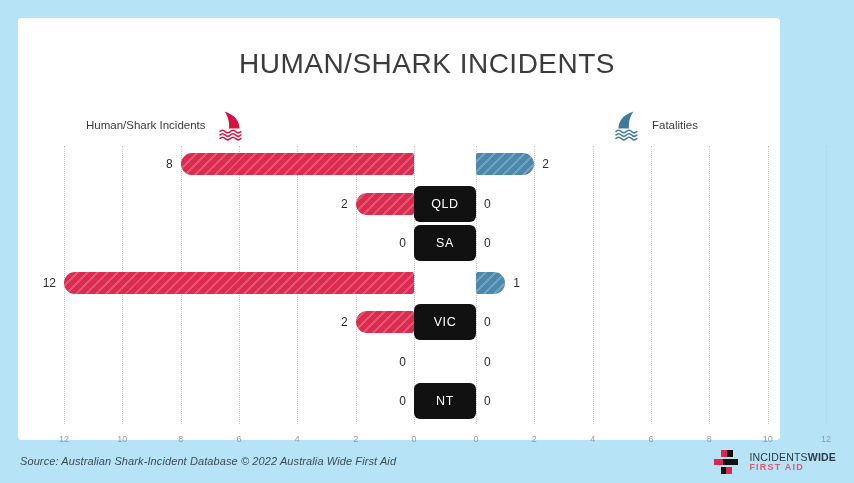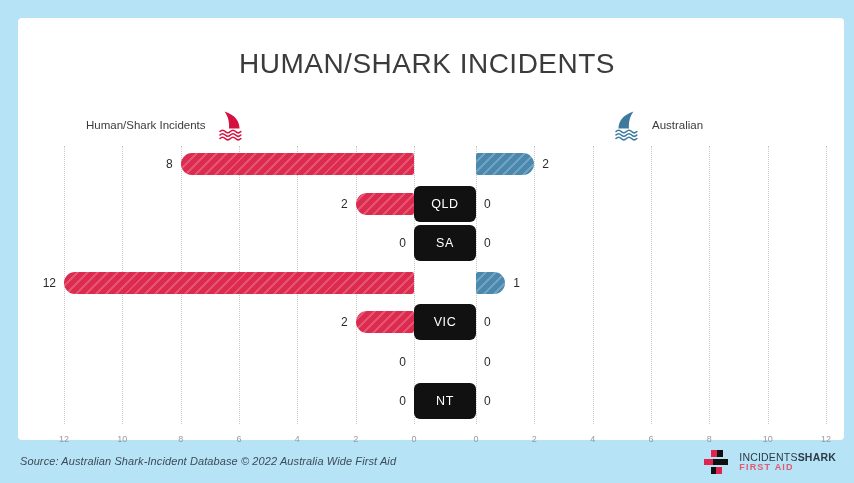--- a/index.html
+++ b/index.html
@@ -8,21 +8,21 @@
     width:854px;height:483px;overflow:hidden;
     background:#b7e3f7;
     font-family:"Liberation Sans", sans-serif;
     -webkit-font-smoothing:antialiased;
   }
   #poster{position:relative;width:854px;height:483px;}
 
   
   .card{
     position:absolute;left:18px;top:18px;
-    width:826px;height:422px;
+    width:762px;height:422px;
     background:#ffffff;border-radius:4px;
   }
 
   
   .title-row{
     position:absolute;left:0;top:30px;width:818px;
     display:flex;align-items:center;justify-content:center;gap:14px;
   }
   .title-main{
     font-size:28px;letter-spacing:.5px;color:#3b3b3b;font-weight:400;
@@ -133,21 +133,21 @@
 
     <div class="legend legend-right">
       <span>
         <svg class="fin-icon" viewBox="0 0 34 34" aria-hidden="true">
           <path d="M8.5 20.5 C8.5 13.5 12.5 7 23.5 3.5 C19.5 9 18.5 15 19 20.5 Z" fill="#3f7a9e"></path>
           <path d="M6 23.5 q2.6-2.6 5.2 0 q2.6 2.6 5.2 0 q2.6-2.6 5.2 0 q2.6 2.6 5.2 0" fill="none" stroke="#3f7a9e" stroke-width="1.6" stroke-linecap="round"></path>
           <path d="M6 27 q2.6-2.6 5.2 0 q2.6 2.6 5.2 0 q2.6-2.6 5.2 0 q2.6 2.6 5.2 0" fill="none" stroke="#3f7a9e" stroke-width="1.6" stroke-linecap="round"></path>
           <path d="M6 30.5 q2.6-2.6 5.2 0 q2.6 2.6 5.2 0 q2.6-2.6 5.2 0 q2.6 2.6 5.2 0" fill="none" stroke="#3f7a9e" stroke-width="1.6" stroke-linecap="round"></path>
         </svg>
       </span>
-      <span class="legend-label">Australian</span>
+      <span class="legend-label">Fatalities</span>
     </div>
 
     <div class="chart">
       <div class="grid" id="grid">
           <div class="gridline" style="left: 28px;"></div>
           <div class="gridline" style="left: 86.3333px;"></div>
           <div class="gridline" style="left: 144.667px;"></div>
           <div class="gridline" style="left: 203px;"></div>
           <div class="gridline" style="left: 261.333px;"></div>
           <div class="gridline" style="left: 319.667px;"></div>
@@ -233,18 +233,18 @@
         <path d="M11 11 h6 v6 h-6 z" fill="#111111"></path>
         <path d="M9 2 h6 v7 h-6 z" fill="#e0244f"></path>
         <path d="M15 2 h5 v7 h-5 z" fill="#111111"></path>
         <path d="M9 19 h5 v7 h-5 z" fill="#111111"></path>
         <path d="M14 19 h6 v7 h-6 z" fill="#e0244f"></path>
         <path d="M2 11 h7 v6 h-7 z" fill="#e0244f"></path>
         <path d="M20 11 h6 v6 h-6 z" fill="#111111"></path>
       </svg>
     </span>
     <span class="logo-text">
-      <div class="logo-l1"><span>INCIDENTS</span><b>SHARK</b></div>
+      <div class="logo-l1"><span>INCIDENTS</span><b>WIDE</b></div>
       <div class="logo-l2">FIRST AID</div>
     </span>
   </div>
 
 </div>
 
 </body></html>

